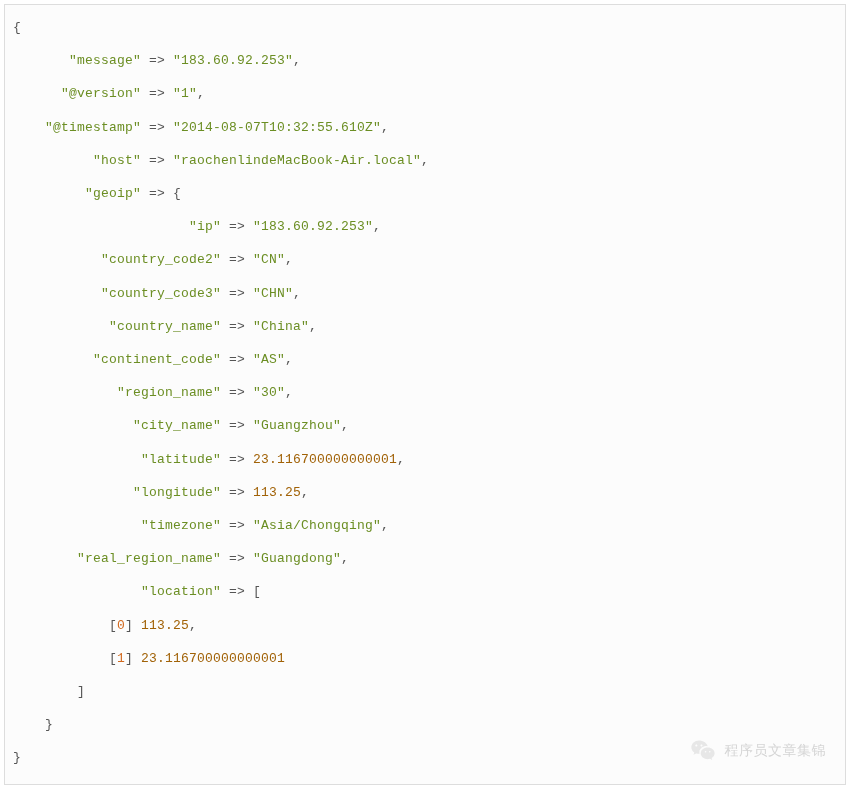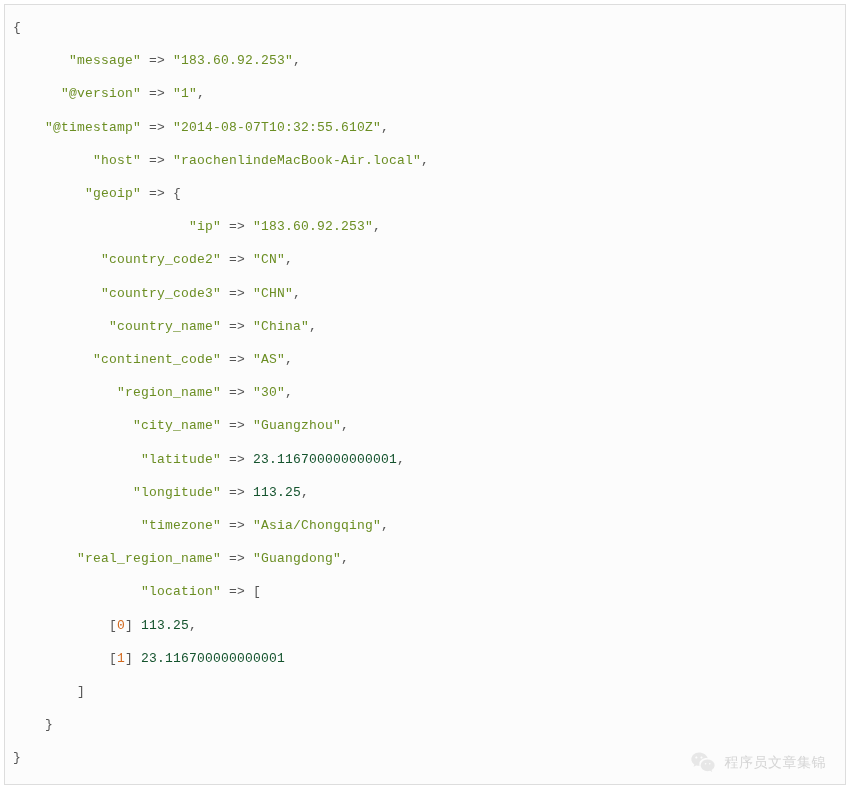--- a/index.html
+++ b/index.html
@@ -24,26 +24,26 @@
     line-height: 33.2px;
     color: #555;
     white-space: pre;
     letter-spacing: 0.2px;
     height: 100%;
     overflow: hidden;
   }
   .p  { color: #555555; } 
   .k  { color: #6b8e23; } 
   .s  { color: #6b8e23; } 
-  .n  { color: #14532d; } 
+  .n  { color: #a16207; } 
   .ix { color: #d2691e; } 
   .watermark {
     position: absolute;
     right: 24px;
-    bottom: 12px;
+    bottom: 24px;
     display: flex;
     align-items: center;
     gap: 8px;
     opacity: 0.85;
   }
   .wm-icon {
     width: 28px;
     height: 28px;
     display: flex;
     align-items: center;

